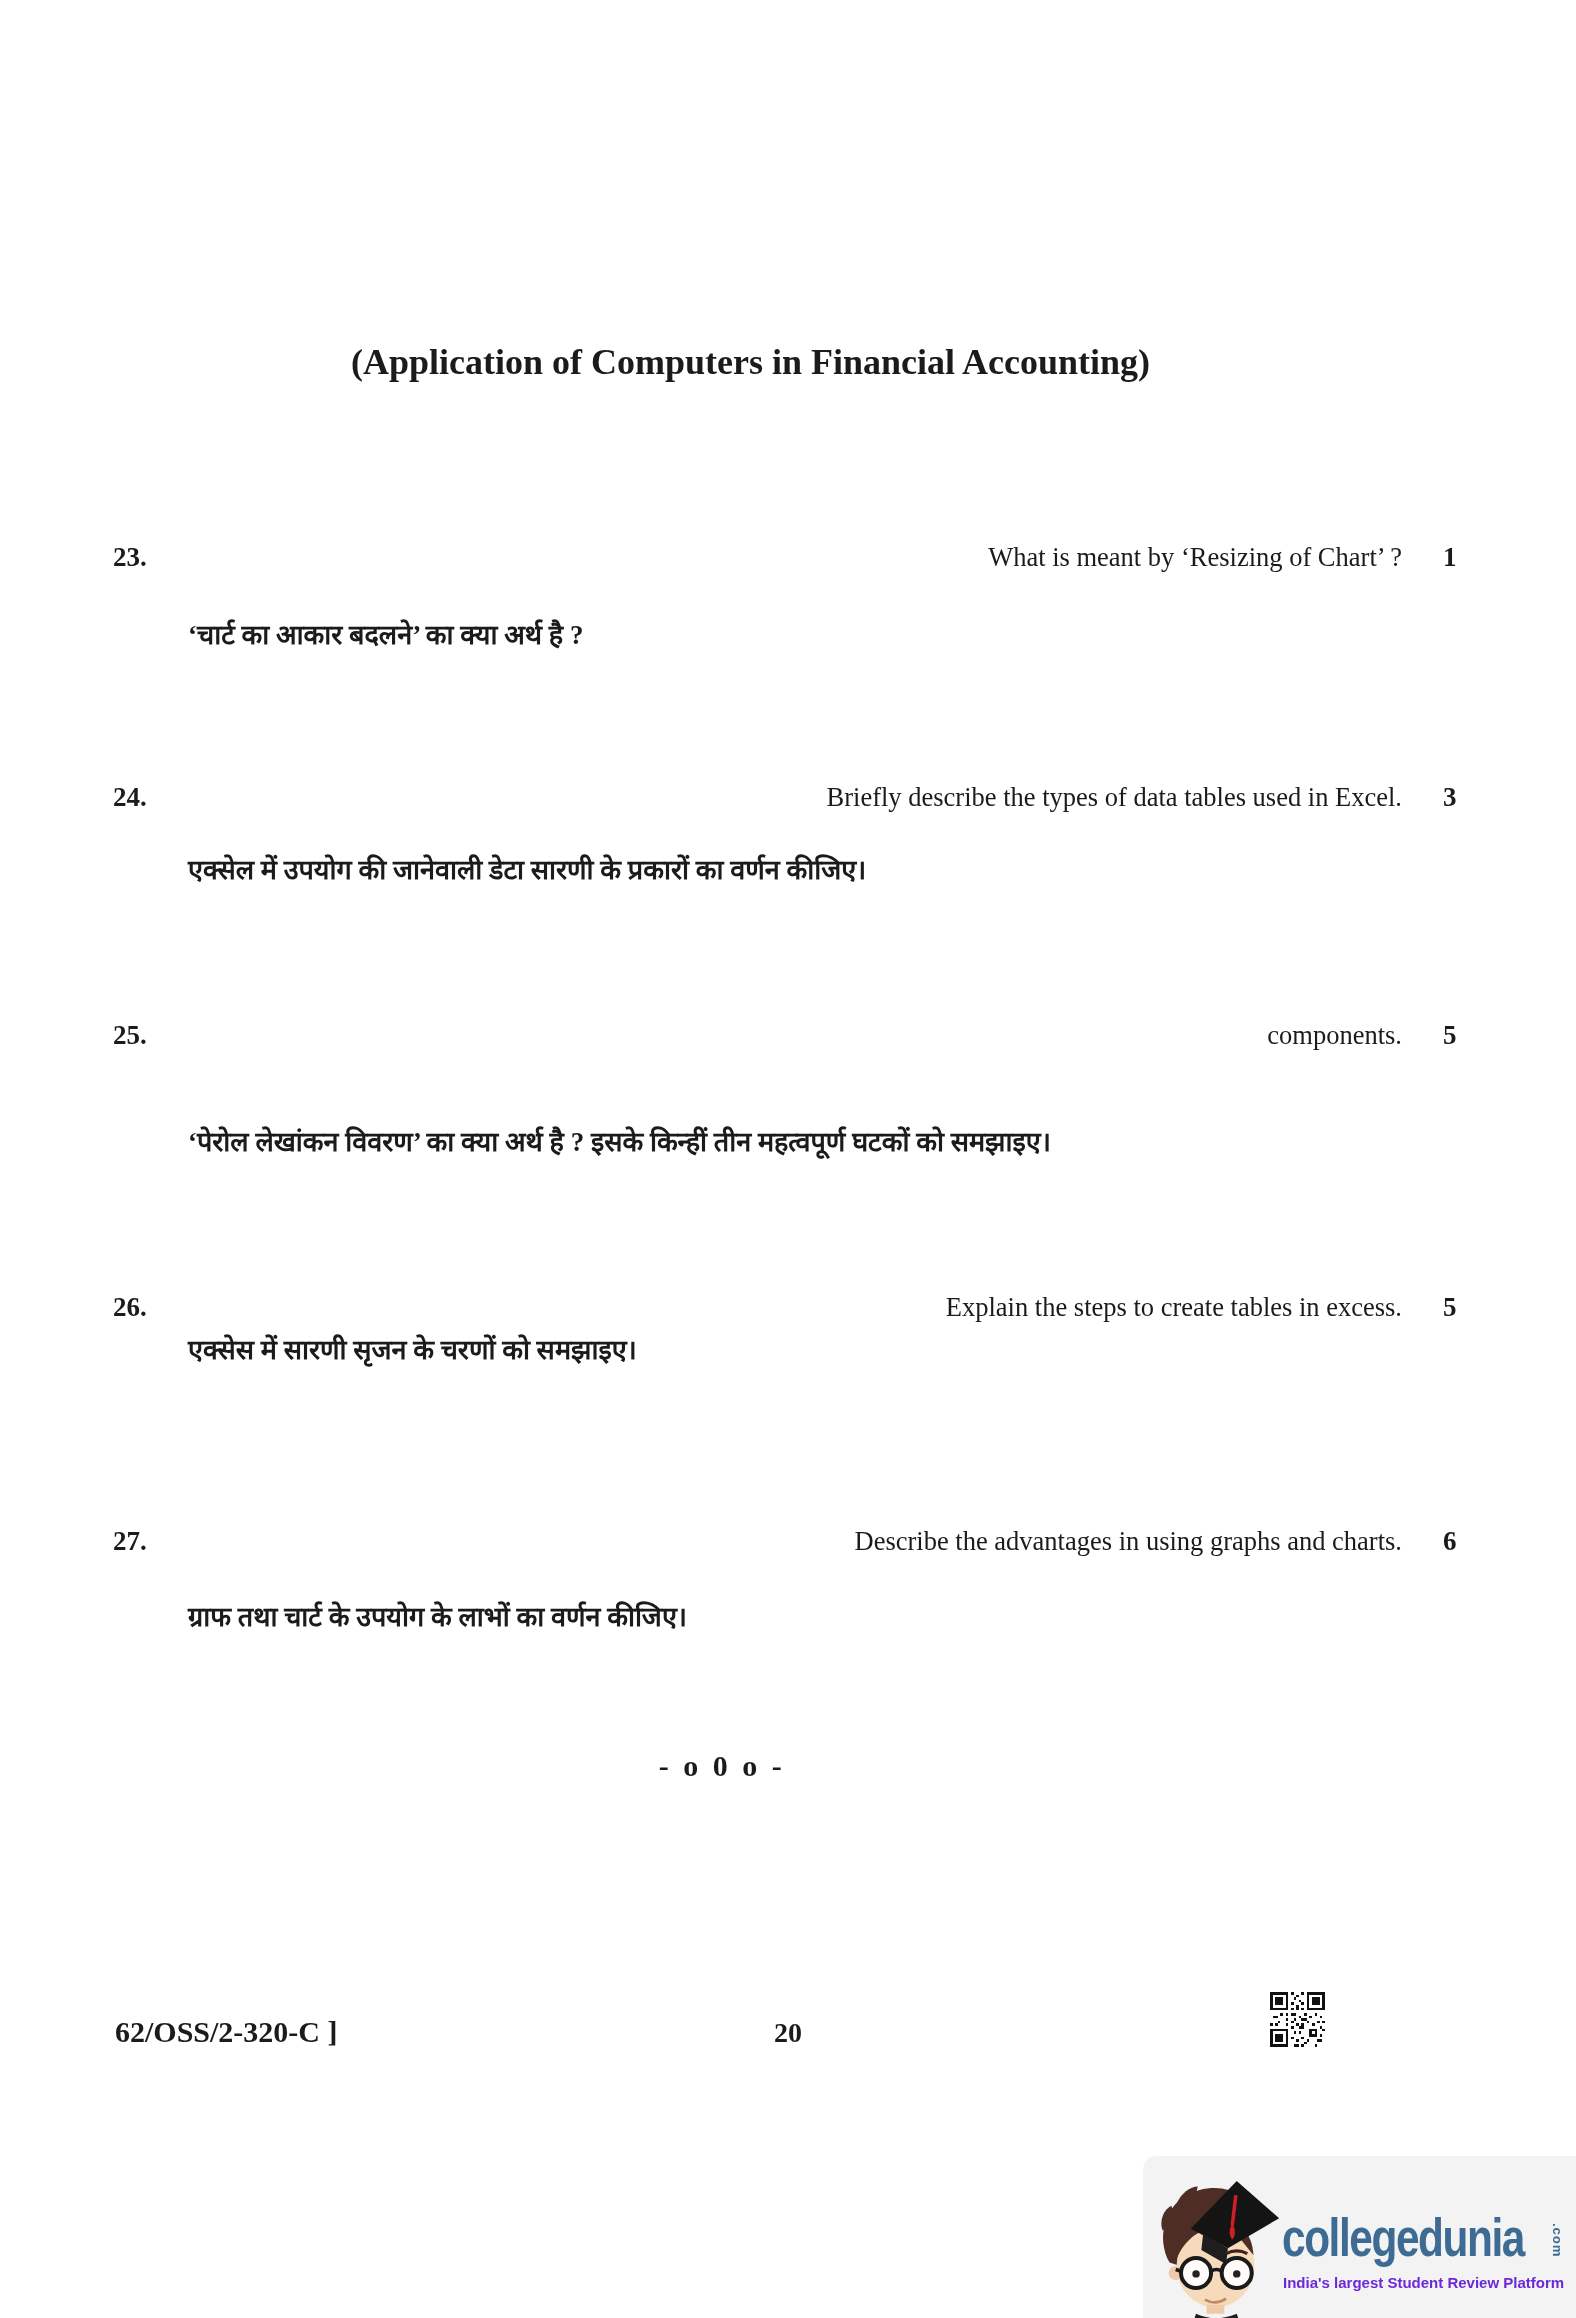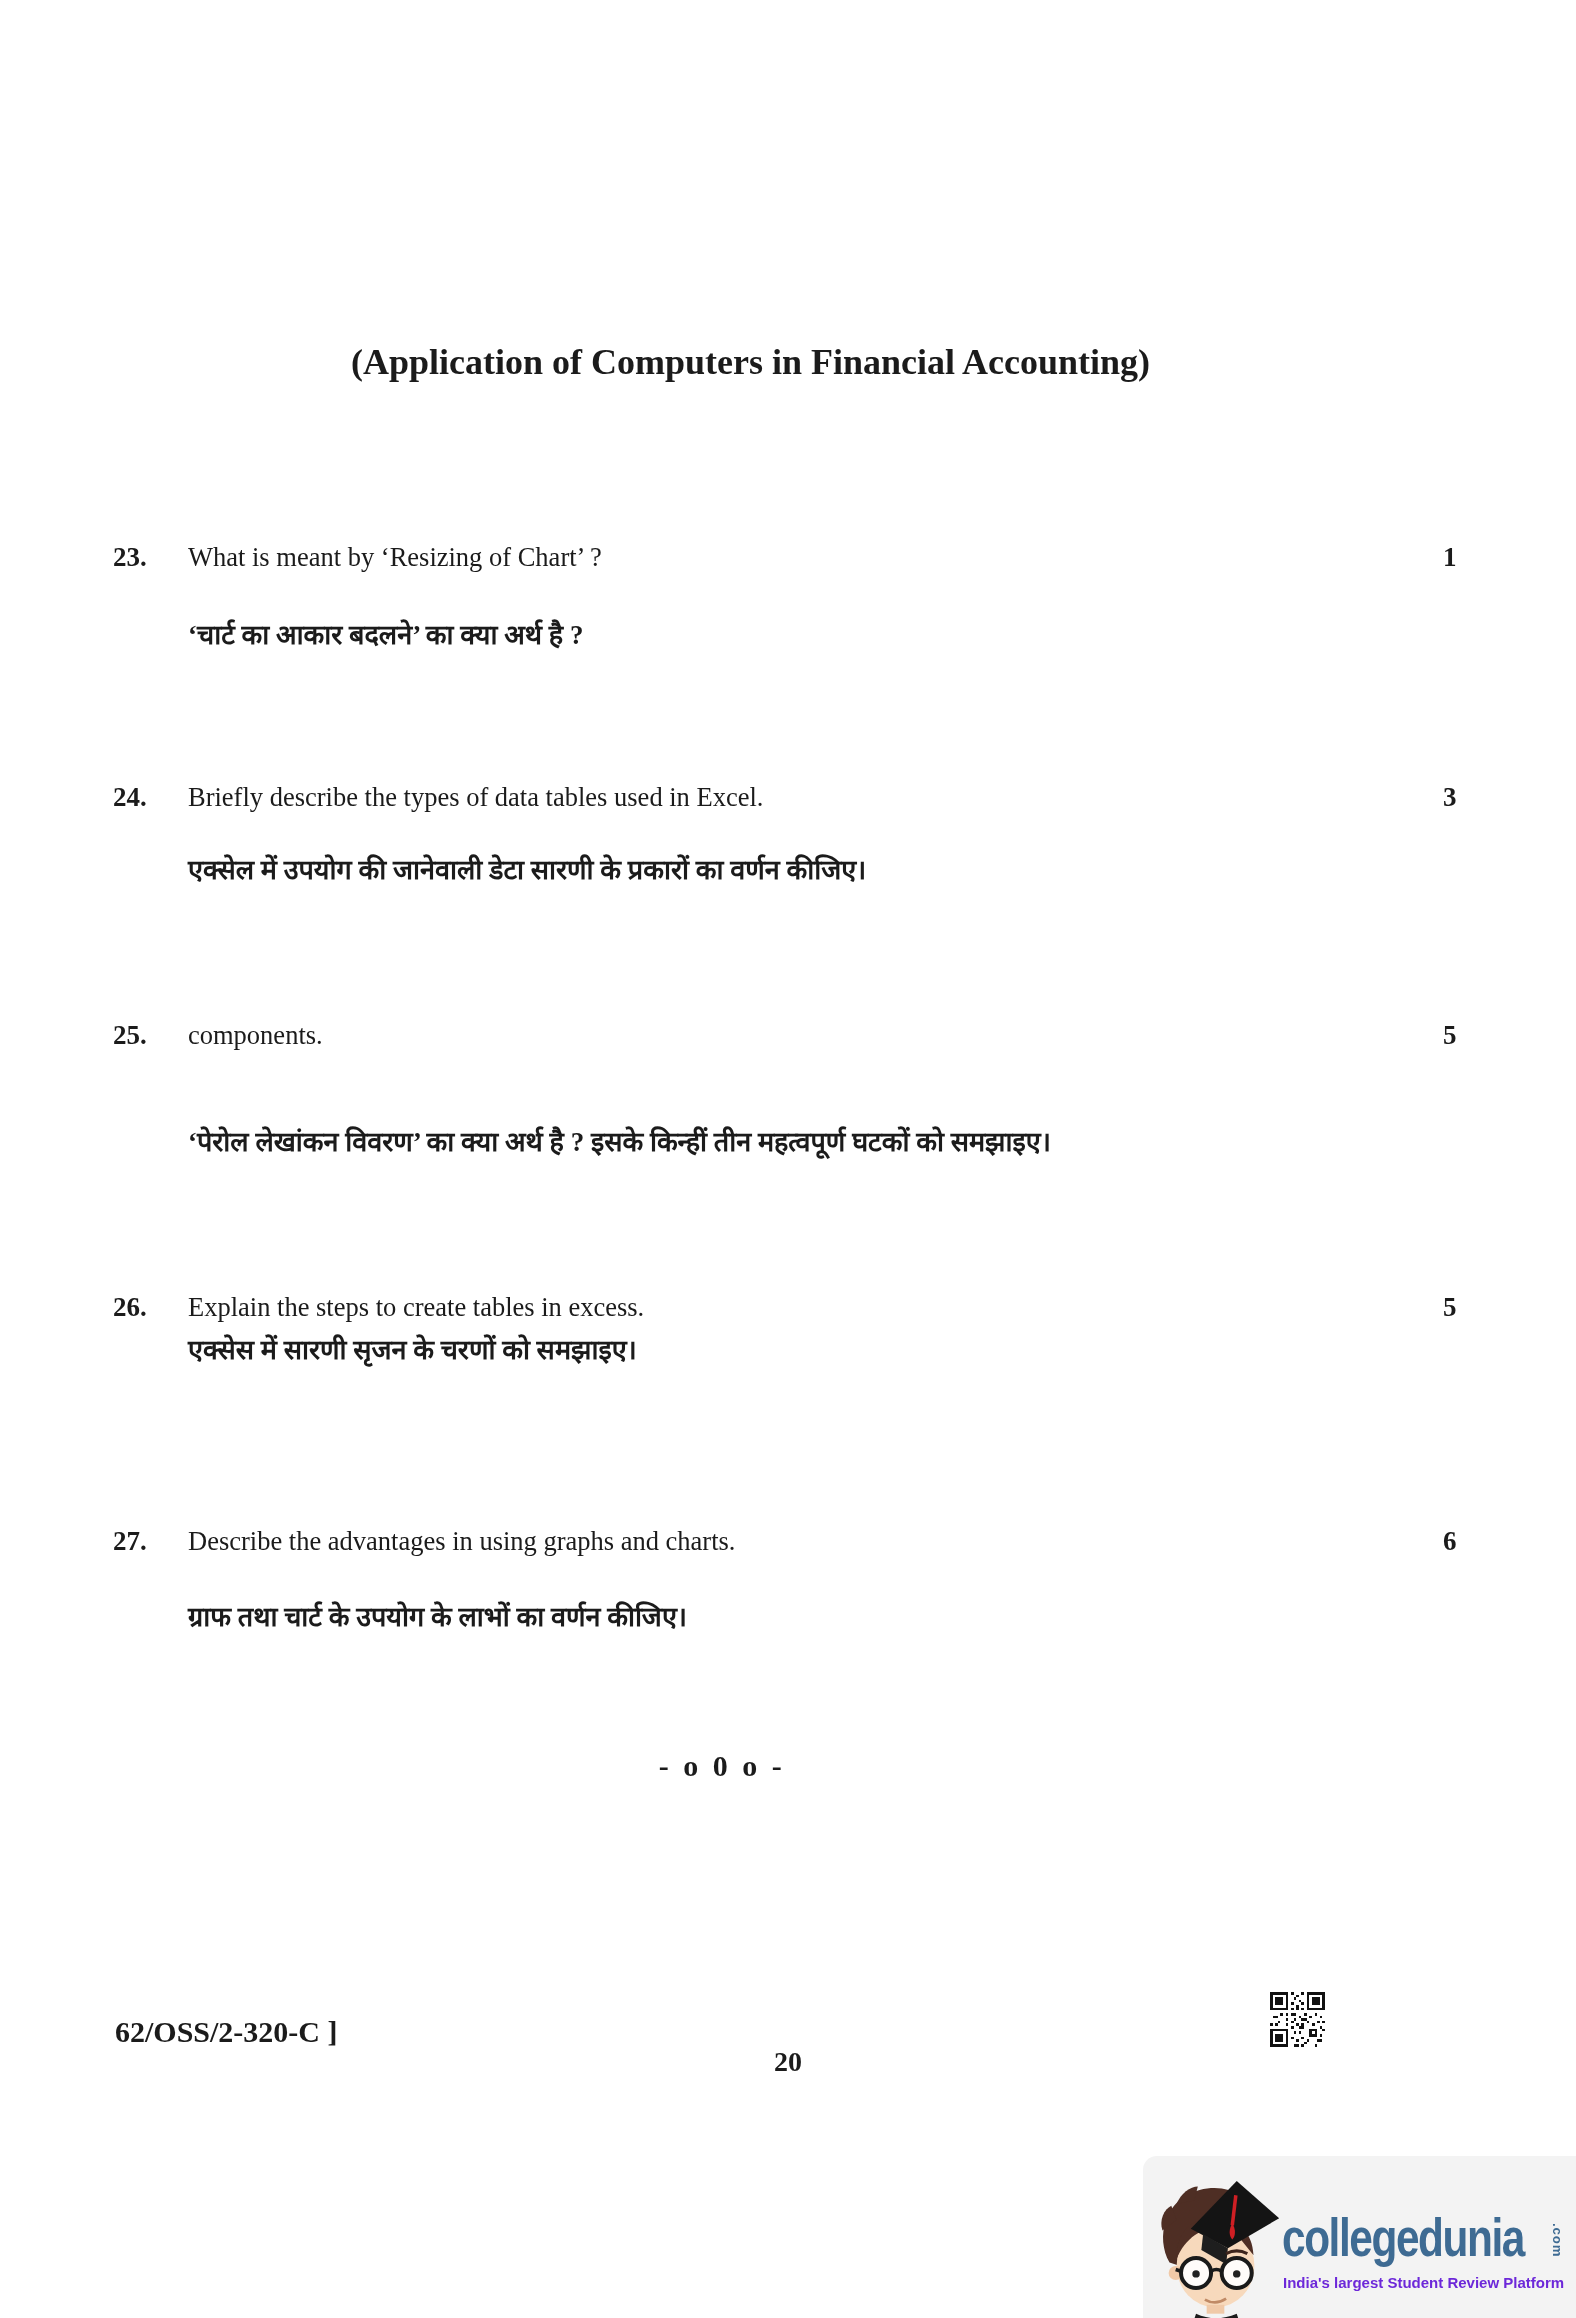--- a/index.html
+++ b/index.html
@@ -13,30 +13,30 @@
     color:#1b1b1b;
   }
   
   .hdr { position:absolute; left:0; right:75px; text-align:center; font-weight:bold; }
   .hdr.title   { top:255px; font-size:30px; }
   .hdr.sub-en  { top:341px; font-size:36px; }
   .hdr.sub-hi  { top:420px; font-size:30px; }
   
   .qnum   { position:absolute; left:113px; font-size:27px; font-weight:bold; line-height:40px; }
   .qtext  { position:absolute; left:188px; width:1214px; font-size:26.5px; line-height:40px; }
-  .qline  { line-height:40px; }
+  .qline  { line-height:40px;text-align:right; }
   .qline.jline { text-align:justify; text-align-last:justify; }
   .qmarks { position:absolute; left:1443px; font-size:27px; font-weight:bold; line-height:40px; }
   .qhindi { position:absolute; left:188px; width:1214px; font-size:27px; font-weight:600; line-height:41px; }
   
   .endmark { position:absolute; top:1749px; left:0; right:132px; text-align:center;
              font-size:30px; font-weight:bold; letter-spacing:3.5px; }
   .foot-code { position:absolute; left:115px; top:2015px; font-size:30px; font-weight:bold; }
   .foot-page { position:absolute; left:0; right:0; top:2017px; text-align:center;
-               font-size:28px; font-weight:600;margin-top:29px; }
+               font-size:28px; font-weight:600; }
   .qr { position:absolute; left:1270px; top:1992px; width:55px; height:55px; }
   
   .brand-card { position:absolute; left:1143px; top:2156px; width:433px; height:162px;
                 background:#f3f3f3; border-radius:14px 0 0 0; }
   .mascot { position:absolute; left:1150px; top:2174px; width:131px; height:145px; }
   .brand-text { position:absolute; left:1282px; top:2211px;
                 font-family:"Liberation Sans", sans-serif; font-weight:bold;
                 font-size:53px; letter-spacing:-1.8px; line-height:53px;
                 transform:scaleX(0.80); transform-origin:left top; white-space:nowrap; }
   .brand-dom { position:absolute; left:1550px; top:2223px;

